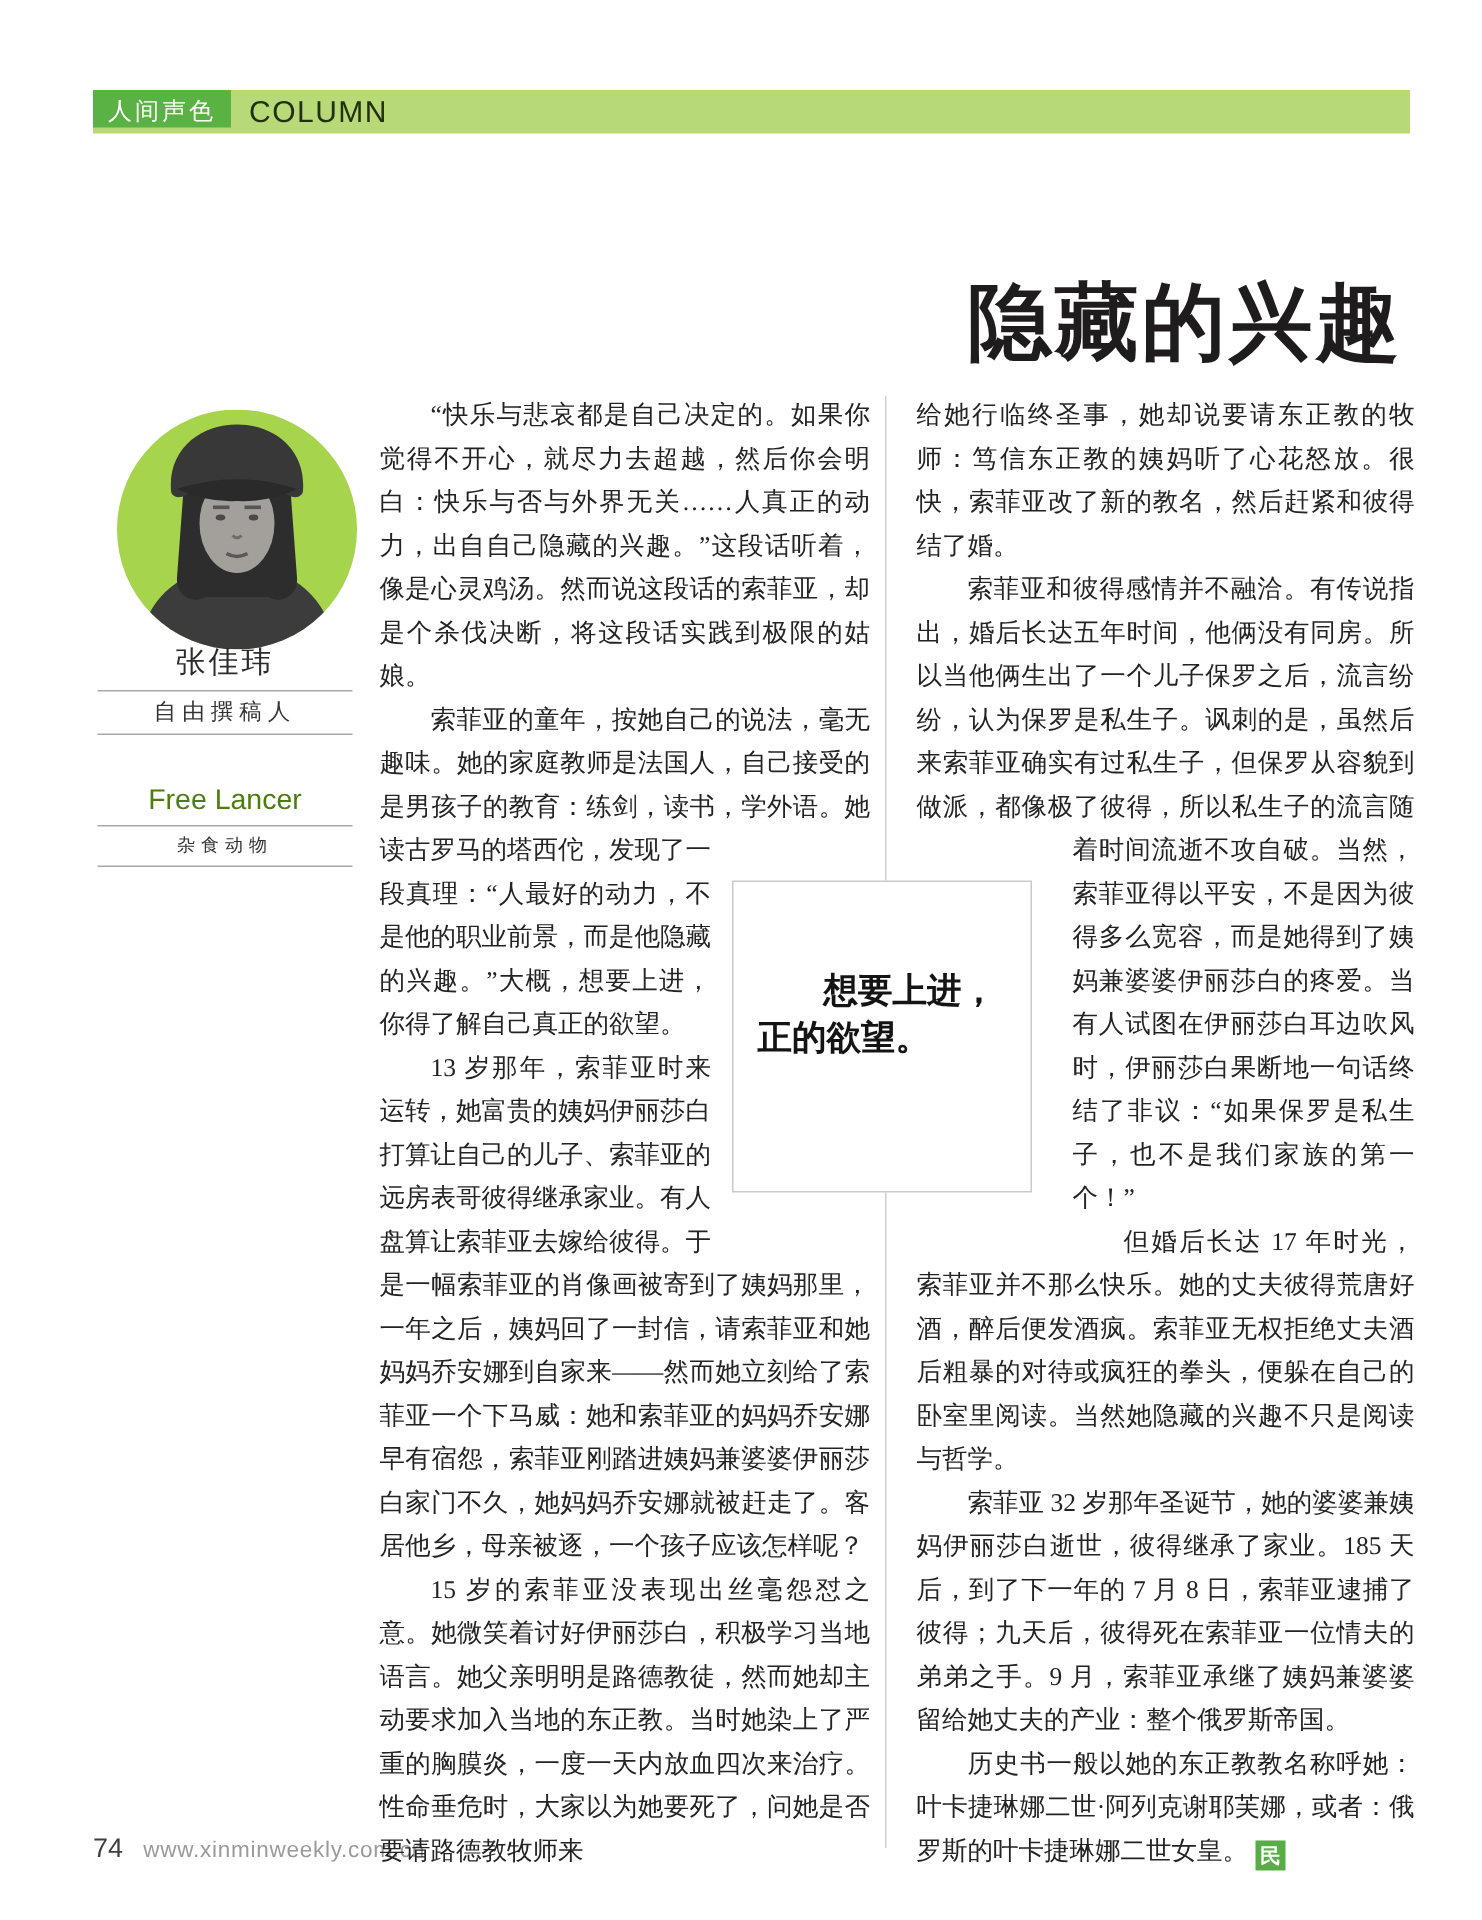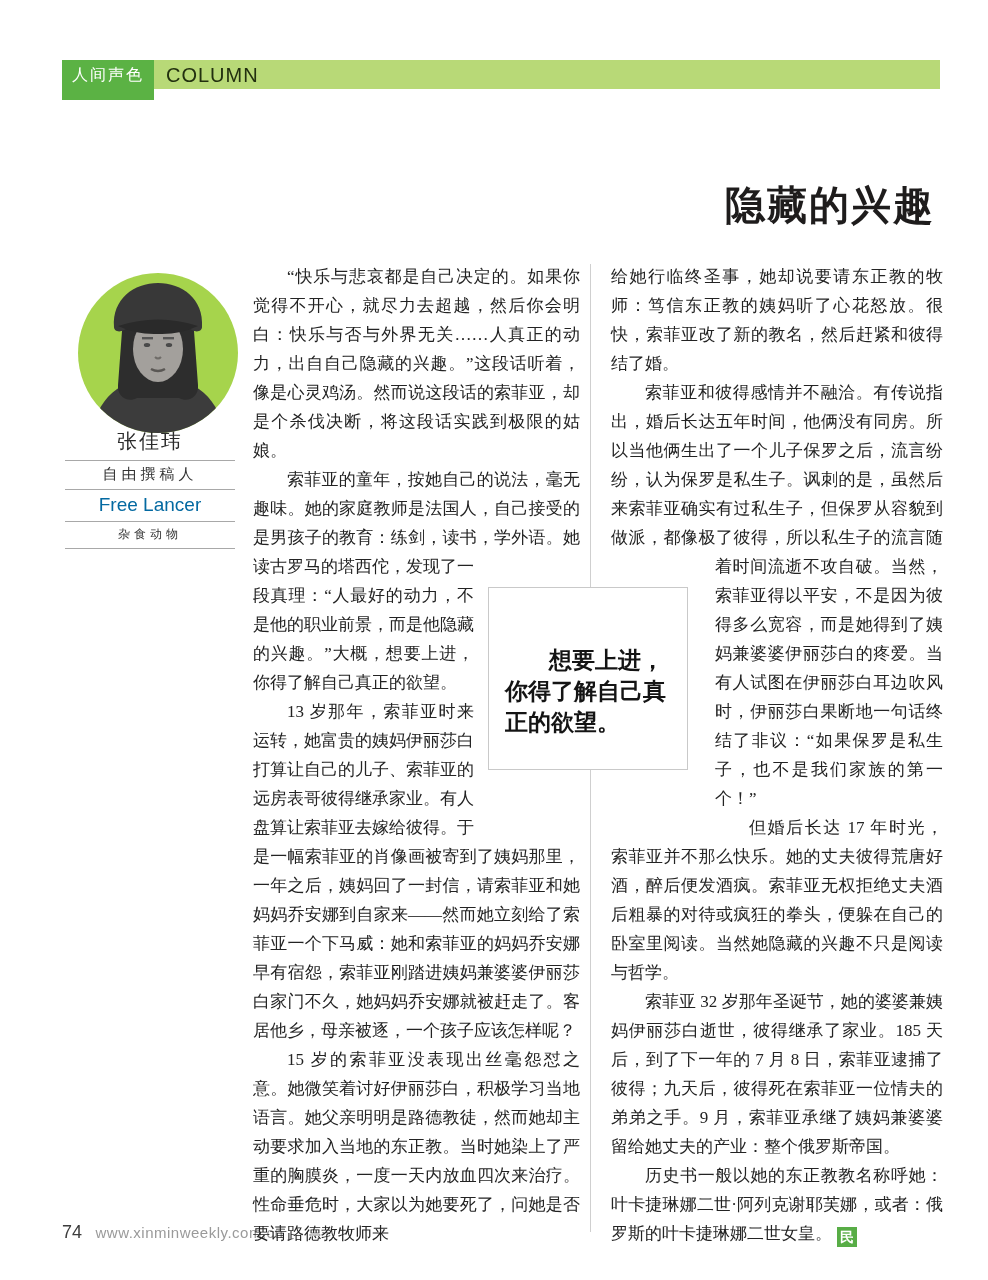--- a/index.html
+++ b/index.html
@@ -3,49 +3,49 @@
 <meta charset="utf-8">
 <style>
   html,body{margin:0;padding:0;background:#e9e9e9;}
   .page{
     position:relative;width:988px;height:1280px;background:#ffffff;
     margin:0 auto;overflow:hidden;
     font-family:"Liberation Serif","DejaVu Serif",serif;color:#232323;
   }
   
   .header-bar{position:absolute;left:62px;top:60px;width:878px;height:29px;background:#b8d977;white-space:nowrap;}
-  .header-badge{display:inline-block;height:40px;line-height:29px;background:#5bb244;color:#ffffff;
+  .header-badge{display:inline-block;height:25px;line-height:29px;background:#5bb244;color:#ffffff;
     padding:0 10px;font-family:"Liberation Sans","DejaVu Sans",sans-serif;font-size:16px;letter-spacing:2px;vertical-align:top;}
   .header-column{display:inline-block;height:28px;line-height:30px;margin-left:8px;color:#22300f;
     font-family:"Liberation Sans","DejaVu Sans",sans-serif;font-size:20px;letter-spacing:1px;vertical-align:top;}
   
-  .article-title{position:absolute;right:53px;top:178px;font-size:40px;font-weight:900;
+  .article-title{position:absolute;right:53px;top:178px;font-size:56px;font-weight:900;
     color:#1e1c1c;letter-spacing:2px;font-family:"Liberation Serif","DejaVu Serif",serif;}
   
   .photo{position:absolute;left:78px;top:273px;width:160px;height:160px;border-radius:50%;overflow:hidden;}
   .author-info{position:absolute;left:65px;top:424px;width:170px;text-align:center;}
   .author-row{border-bottom:1px solid #a8a8a8;padding:4px 0 5px 0;}
   .author-name{font-family:"Liberation Sans","DejaVu Sans",sans-serif;font-size:20px;letter-spacing:2px;color:#2b2b2b;}
   .author-cn{font-size:15px;letter-spacing:4px;color:#333;}
-  .author-en{font-family:"Liberation Sans","DejaVu Sans",sans-serif;font-size:19px;color:#0369a1;}
+  .author-en{font-family:"Liberation Sans","DejaVu Sans",sans-serif;font-size:19px;color:#4d7c0f;margin-top:29px;}
   .author-tag{font-size:12px;letter-spacing:4px;color:#333;}
   
   .col{position:absolute;top:262px;font-size:17px;line-height:29px;text-align:justify;color:#232323;z-index:1;}
   .col-left{left:253px;width:327px;}
   .col-right{left:611px;width:332px;}
   .col p{margin:0;text-indent:2em;}
   .col p.no-indent{text-indent:0;}
   .push-r{float:right;width:0;height:294px;}
   .block-r{float:right;clear:right;width:106px;height:264px;}
   .push-l{float:left;width:0;height:296px;}
   .block-l{float:left;clear:left;width:104px;height:262px;}
   
   .col-divider{position:absolute;left:590px;top:264px;width:1px;height:968px;background:#cfcfcf;z-index:0;}
   
-  .pull-quote{position:absolute;left:488px;top:587px;width:200px;height:183px;background:#ffffff;
+  .pull-quote{position:absolute;left:488px;top:587px;width:200px;height:208px;background:#ffffff;
     border:1px solid #c9c9c9;box-sizing:border-box;z-index:3;
     padding:57px 16px 0 16px;font-family:"Liberation Sans","DejaVu Sans",sans-serif;
     font-weight:bold;font-size:23px;line-height:31px;color:#141414;}
   .pq-line-first{text-indent:44px;}
   
   .end-mark{display:inline-block;width:20px;height:20px;margin-left:5px;background:#58ad46;color:#ffffff;
     font-family:"Liberation Sans","DejaVu Sans",sans-serif;font-size:14px;font-weight:bold;line-height:20px;
     text-align:center;vertical-align:-3px;text-indent:0;}
   
   .footer{position:absolute;left:62px;top:1222px;font-family:"Liberation Sans","DejaVu Sans",sans-serif;white-space:nowrap;}
@@ -109,21 +109,20 @@
     <span class="block-l"></span>
     <p class="no-indent">给她行临终圣事，她却说要请东正教的牧师：笃信东正教的姨妈听了心花怒放。很快，索菲亚改了新的教名，然后赶紧和彼得结了婚。</p>
     <p>索菲亚和彼得感情并不融洽。有传说指出，婚后长达五年时间，他俩没有同房。所以当他俩生出了一个儿子保罗之后，流言纷纷，认为保罗是私生子。讽刺的是，虽然后来索菲亚确实有过私生子，但保罗从容貌到做派，都像极了彼得，所以私生子的流言随着时间流逝不攻自破。当然，索菲亚得以平安，不是因为彼得多么宽容，而是她得到了姨妈兼婆婆伊丽莎白的疼爱。当有人试图在伊丽莎白耳边吹风时，伊丽莎白果断地一句话终结了非议：“如果保罗是私生子，也不是我们家族的第一个！”</p>
     <p>但婚后长达 17 年时光，索菲亚并不那么快乐。她的丈夫彼得荒唐好酒，醉后便发酒疯。索菲亚无权拒绝丈夫酒后粗暴的对待或疯狂的拳头，便躲在自己的卧室里阅读。当然她隐藏的兴趣不只是阅读与哲学。</p>
     <p>索菲亚 32 岁那年圣诞节，她的婆婆兼姨妈伊丽莎白逝世，彼得继承了家业。185 天后，到了下一年的 7 月 8 日，索菲亚逮捕了彼得；九天后，彼得死在索菲亚一位情夫的弟弟之手。9 月，索菲亚承继了姨妈兼婆婆留给她丈夫的产业：整个俄罗斯帝国。</p>
     <p><span>历史书一般以她的东正教教名称呼她：叶卡捷琳娜二世·阿列克谢耶芙娜，或者：俄罗斯的叶卡捷琳娜二世女皇。</span><span class="end-mark">民</span></p>
   </div>
 
   <div class="pull-quote">
     <div class="pq-line-first">想要上进，</div>
-    <div>你得了解自己真</div>
     <div>正的欲望。</div>
   </div>
 
   <div class="footer">
     <span class="page-number">74</span>
     <span class="website">www.xinminweekly.com.cn</span>
   </div>
 
 </div>
 

